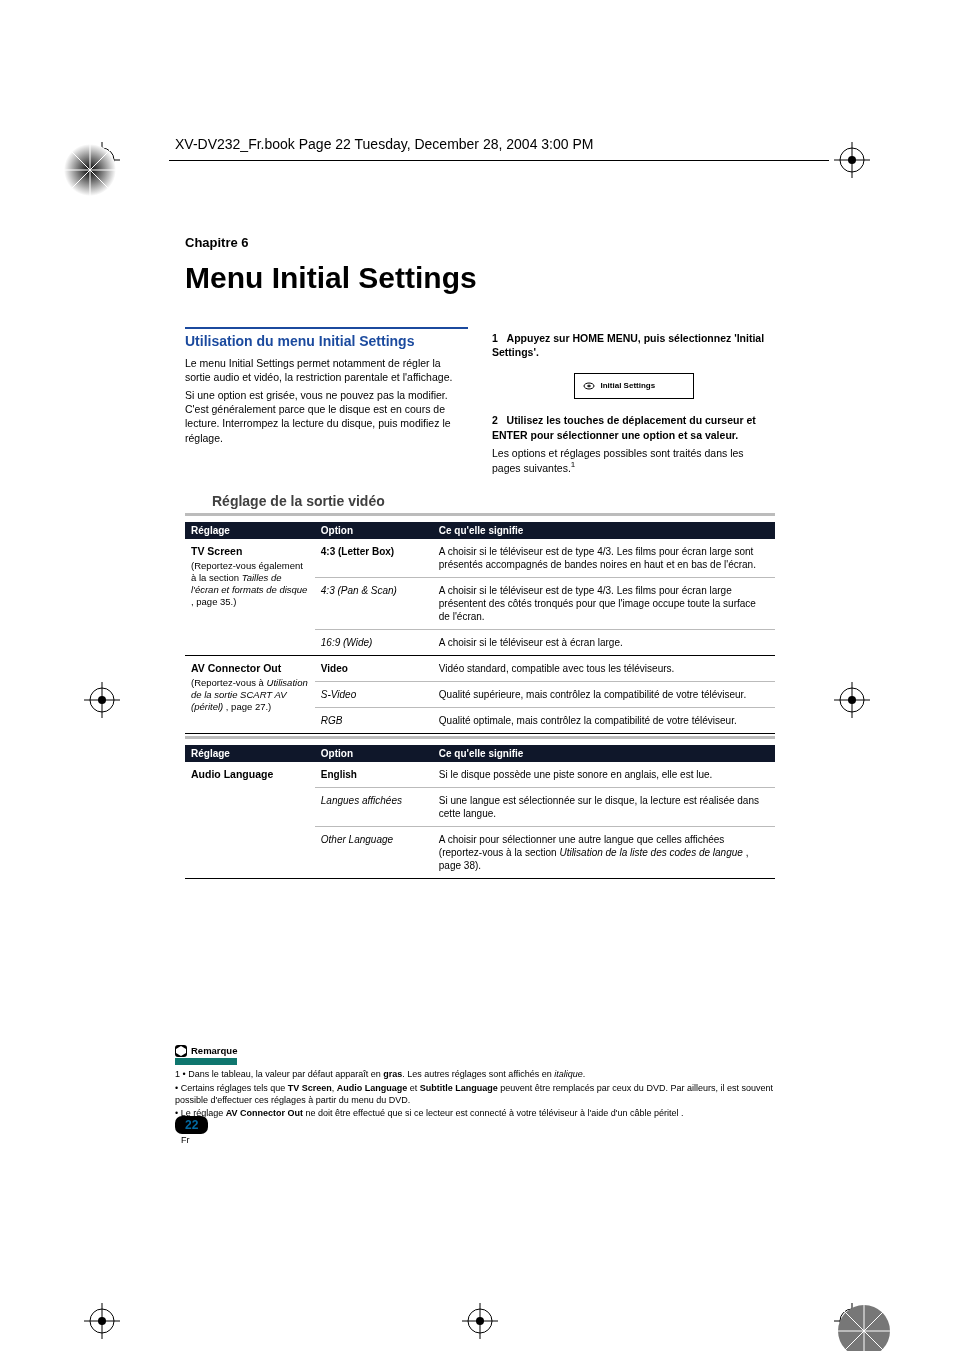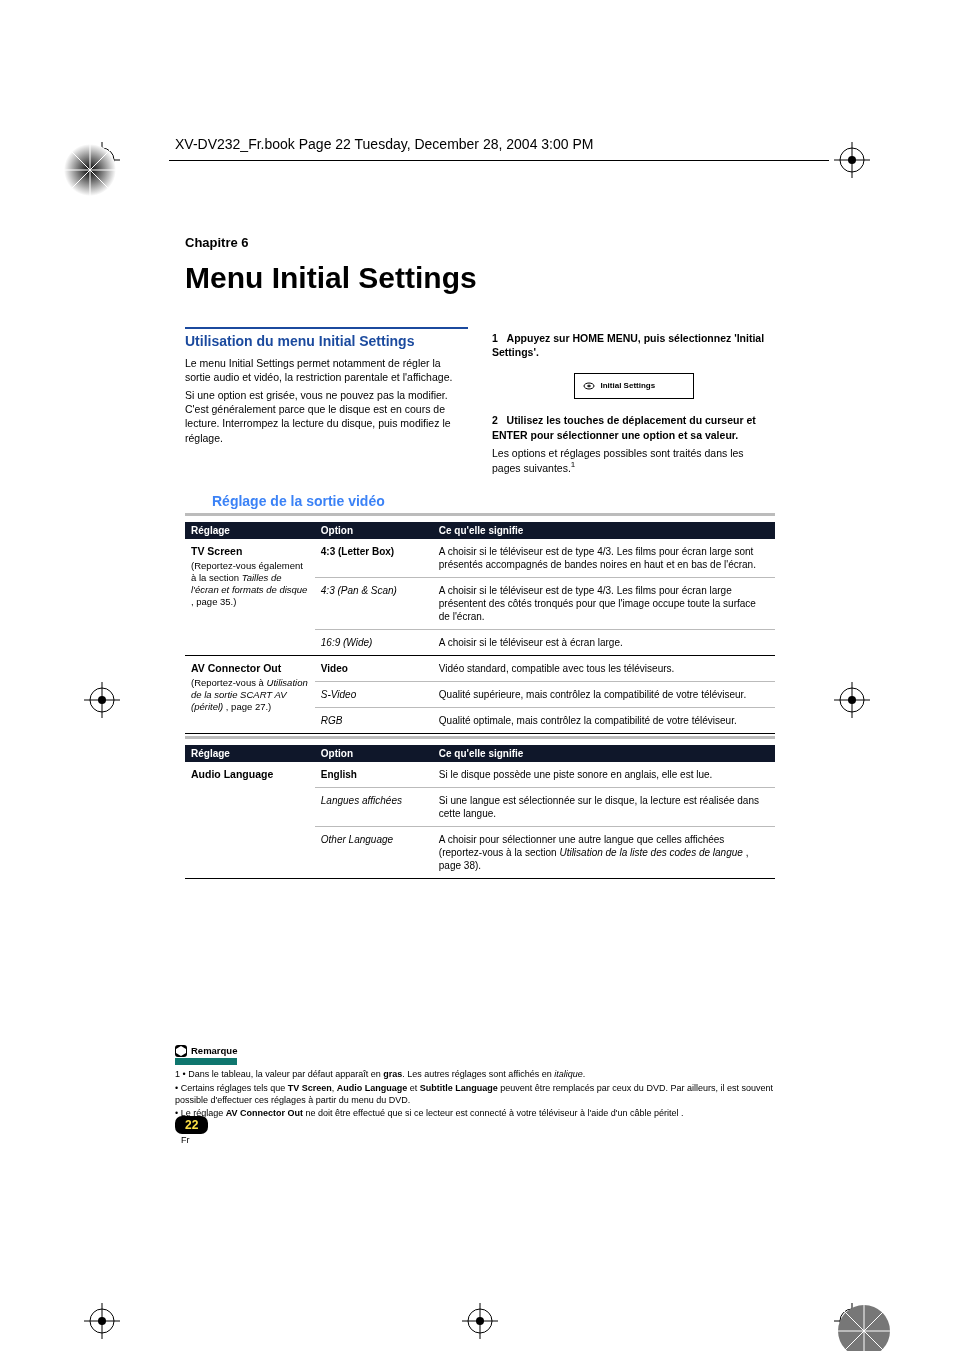--- a/index.html
+++ b/index.html
@@ -71,21 +71,21 @@
       font-weight: bold;
       display: flex;
       align-items: center;
       gap: 6px;
     }
     .icon-box .circ {
       width: 12px; height: 12px;
       display: inline-flex; align-items: center; justify-content: center;
     }
     .section-heading {
-      color: #3b82f6;
+      color: #404040;
       font-size: 14px;
       font-weight: bold;
       margin-top: 18px;
       padding-bottom: 2px;
       padding-left: 27px;
     }
     .grayrule { height: 3px; background: #bcbcbc; margin-top: 2px; }
     table {
       width: 100%;
       border-collapse: collapse;
@@ -135,21 +135,21 @@
       display: inline-flex; align-items: center; justify-content: center;
     }
     .footnote-list { margin-top: 2px; }
     .page-badge {
       position: absolute;
       left: 175px;
       top: 1115px;
     }
     .page-badge .num {
       background: #000;
-      color: #fde047;
+      color: #0369a1;
       font-weight: bold;
       font-size: 12px;
       border-radius: 7px;
       padding: 2px 10px;
       display: inline-block;
     }
     .page-badge .lang { font-size: 9px; margin-left: 6px; margin-top: 1px; }
     .sup { font-size: 8px; vertical-align: super; }
   </style>
 </head>

